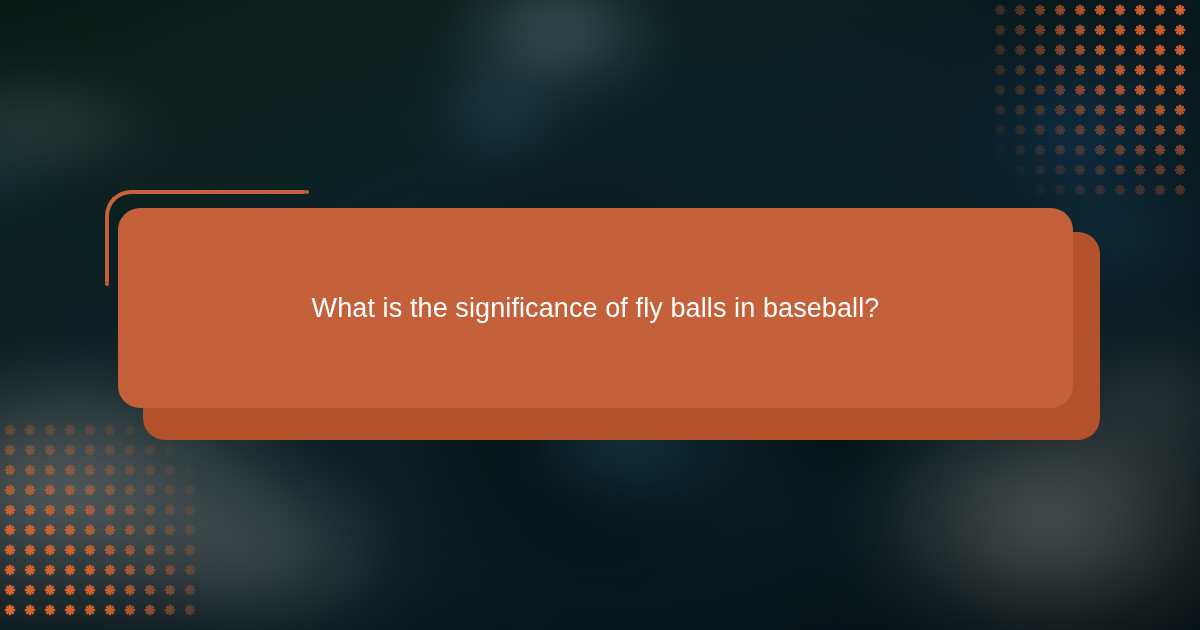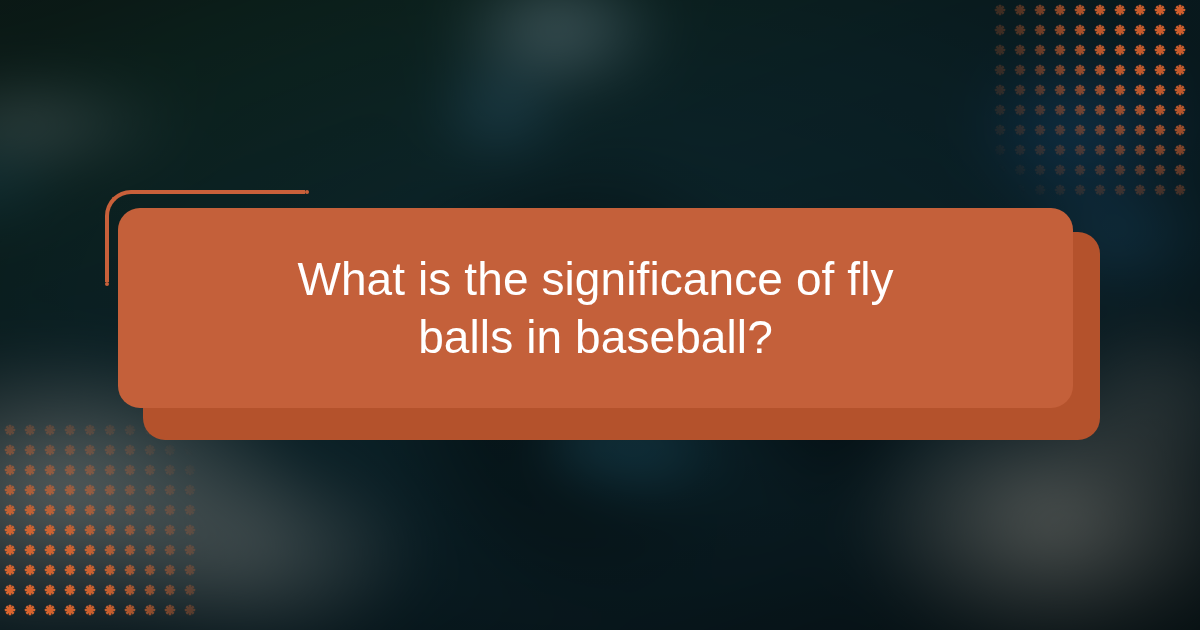--- a/index.html
+++ b/index.html
@@ -131,21 +131,21 @@
     align-items: center;
     justify-content: center;
     box-sizing: border-box;
     padding: 0 70px;
   }
 
   .question-text {
     margin: 0;
     color: #ffffff;
     font-family: "Liberation Sans", sans-serif;
-    font-size: 46px;
+    font-size: 27px;
     font-weight: 400;
     line-height: 58px;
     text-align: center;
     letter-spacing: 0.1px;
     max-width: 660px;
   }
 </style>
 </head>
 <body>
 

